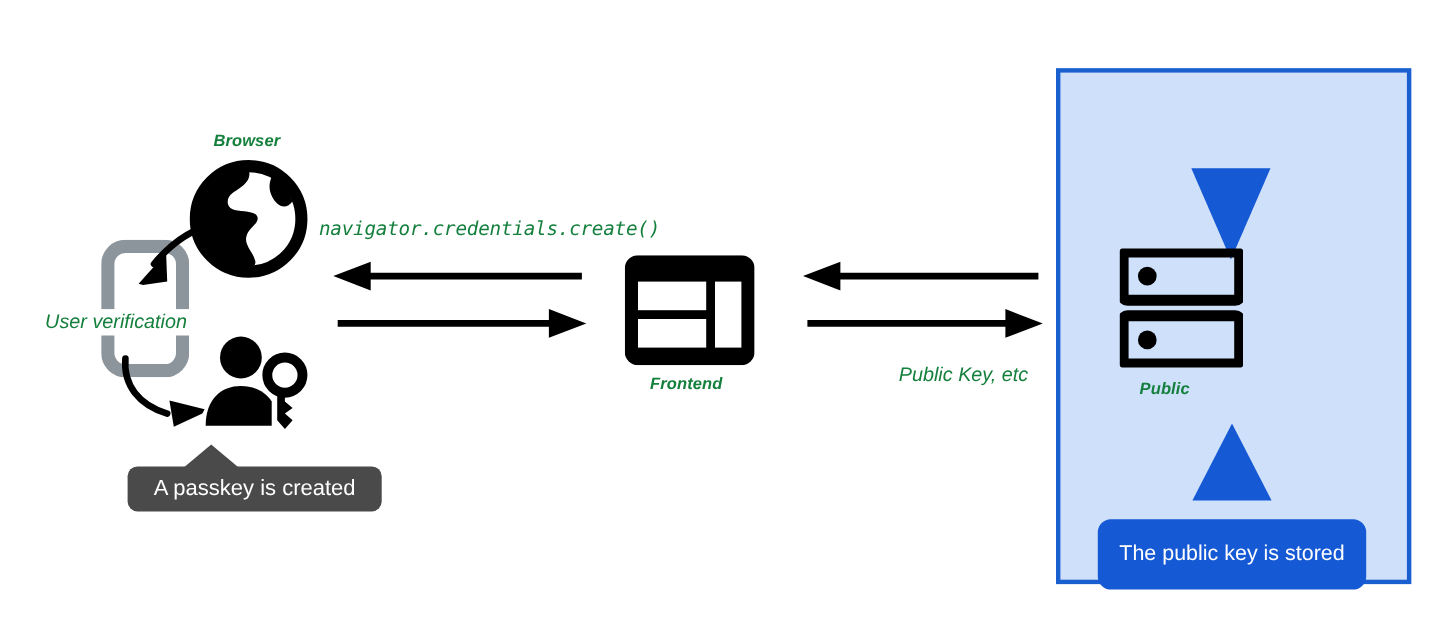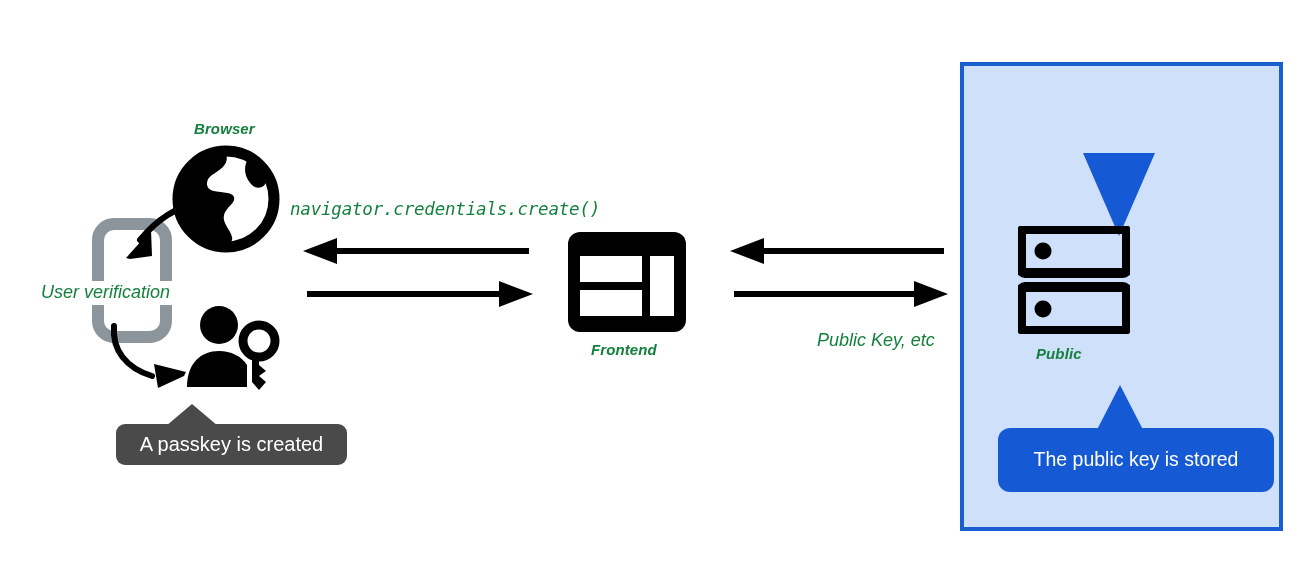--- a/index.html
+++ b/index.html
@@ -111,21 +111,21 @@
       <rect x="3" y="3" width="106" height="44" rx="4" ry="4" fill="none" stroke="#000000" stroke-width="10"></rect>
       <circle cx="25" cy="25" r="8.5" fill="#000000"></circle>
       <rect x="3" y="61" width="106" height="44" rx="4" ry="4" fill="none" stroke="#000000" stroke-width="10"></rect>
       <circle cx="25" cy="83" r="8.5" fill="#000000"></circle>
     </svg>
   </div>
 
   <div class="abs label label-bold" style="left:1036px; top:345px;">Public</div>
 
   <div class="abs bubble-tail tail-up" style="left:1084px; top:385px;"></div>
-  <div class="abs bubble" style="left:998px; top:428px; width:276px; height:64px;">The public key is stored</div>
+  <div class="abs bubble" style="left:998px; top:472px; width:244px; height:64px;">The public key is stored</div>
 
 
   <div class="abs" style="left:730px; top:238px;">
     <svg class="arrow-svg" width="218" height="26" viewBox="0 0 218 26" xmlns="http://www.w3.org/2000/svg" aria-hidden="true">
       <line x1="26" y1="13" x2="214" y2="13" stroke="#000000" stroke-width="6"></line>
       <polygon points="0,13 34,0 34,26" fill="#000000"></polygon>
     </svg>
   </div>
 
   <div class="abs" style="left:730px; top:281px;">

